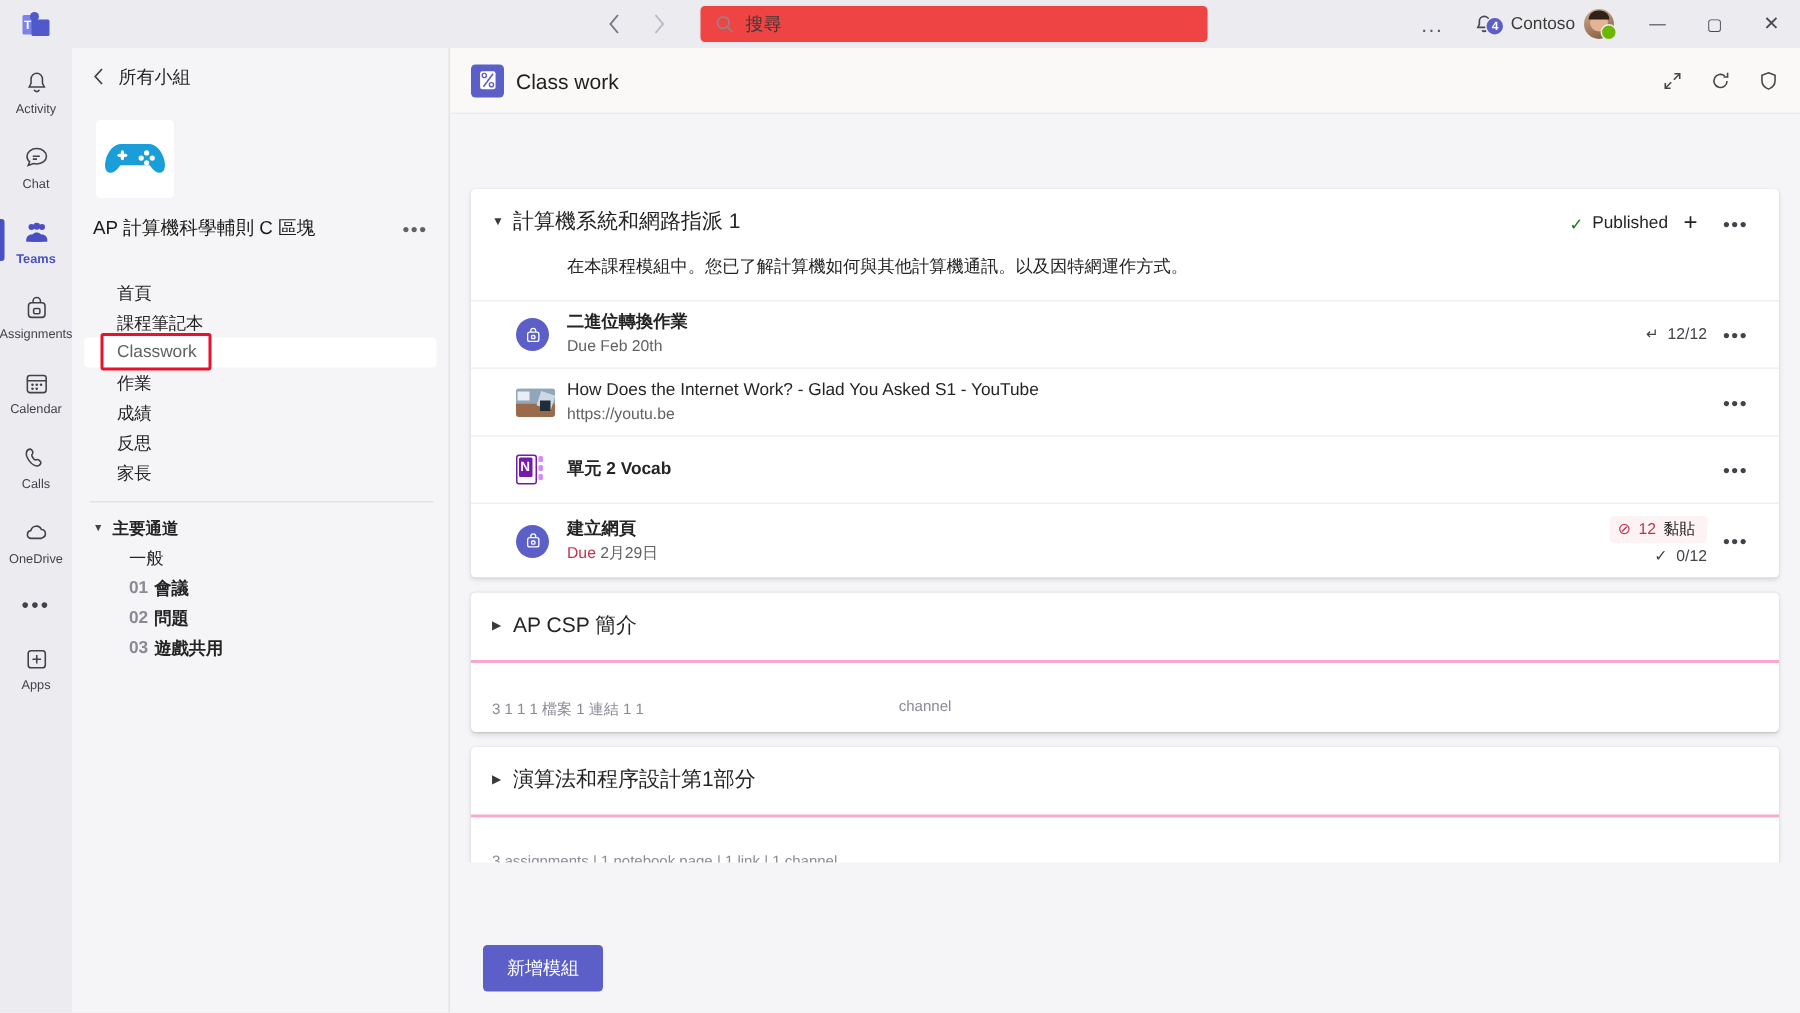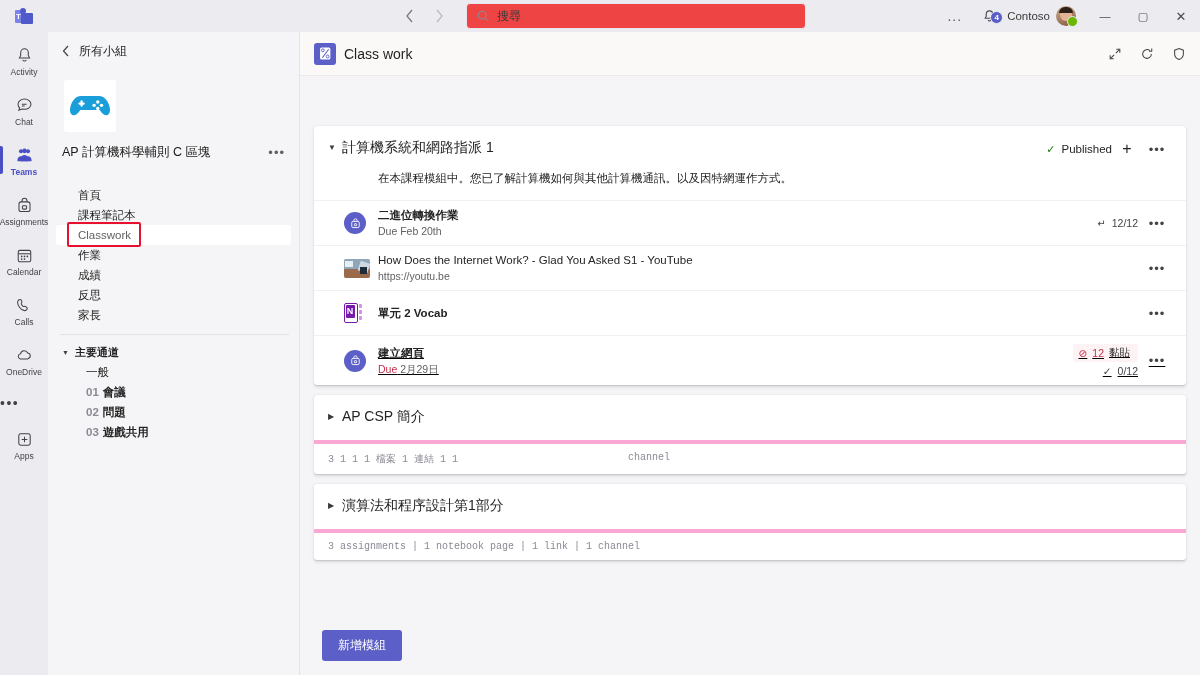--- a/index.html
+++ b/index.html
@@ -96,21 +96,21 @@
     color: #4a4a55; font-size: 11px;
   }
   .win-btn.close { font-size: 13px; }
 
   
   .app { display: flex; height: 643px; width: 1200px; }
 
   
   .rail {
     width: 48px; background: #ebebf0; flex: 0 0 48px;
-    display: flex; flex-direction: column; align-items: flex-start;
+    display: flex; flex-direction: column; align-items: center;
     padding-top: 4px;
   }
   .rail-item {
     width: 48px; height: 50px; display:flex; flex-direction: column;
     align-items:center; justify-content:center; gap:2px;
     position: relative; color: #424249;
   }
   .rail-item .r-lbl { font-size: 8.5px; line-height: 10px; color: #424249; }
   .rail-item.active .r-lbl { color: #4a4fc4; font-weight: bold; }
   .rail-item.active::before {
@@ -225,22 +225,22 @@
   .turnin .arr { color:#424249; font-size:10px; }
   .status-stack { display:flex; flex-direction:column; align-items:flex-end; gap:3px; }
   .pill {
     background:#fdf3f4; border-radius:3px; padding: 2px 8px 2px 6px;
     display:flex; align-items:center; gap:5px; font-size:10.5px; color:#c4314b;
   }
   .pill .pill-txt { color:#242424; }
   .graded { display:flex; align-items:center; gap:6px; font-size:10.5px; color:#424249; }
 
   .mod-meta {
-    border-top: 4px solid #f9a8d4; padding: 8px 14px 8px 14px;
-    font-size: 10px; color:#8a8a96; display:flex;font-family:Liberation Mono, monospace;
+    border-top: 2px solid #f9a8d4; padding: 24px 14px 8px 14px;
+    font-size: 10px; color:#8a8a96; display:flex;
   }
   .mod-meta .spacer { flex: 0 0 170px; }
 
   .mod-collapsed .mod-head { padding-bottom: 14px; }
 
   .footer-bar {
     height: 60px; background:#f5f5f7; display:flex; align-items:center;
     padding-left: 22px;
   }
   .add-module-btn {
@@ -577,21 +577,21 @@
               </div>
             </div>
             <div class="item-texts">
               <div class="item-title">單元 2 Vocab</div>
             </div>
             <div class="item-right">
               <div class="dots-btn">•••</div>
             </div>
           </div>
 
-          <div class="item-row" style="min-height:50px;text-decoration:underline;">
+          <div class="item-row" style="min-height:50px;">
             <div class="item-icon">
               <div class="circle-icon">
                 <svg width="13" height="13" viewBox="0 0 16 16" fill="none" stroke="#fff" stroke-width="1.1">
                     <rect x="3.4" y="5.4" width="9.2" height="7.6" rx="1.6"></rect>
                     <path d="M6 5.4V4.3a2 2 0 014 0v1.1"></path>
                     <rect x="6.6" y="8.2" width="2.8" height="2.6" rx=".8"></rect>
                   </svg>
               </div>
             </div>
             <div class="item-texts">

